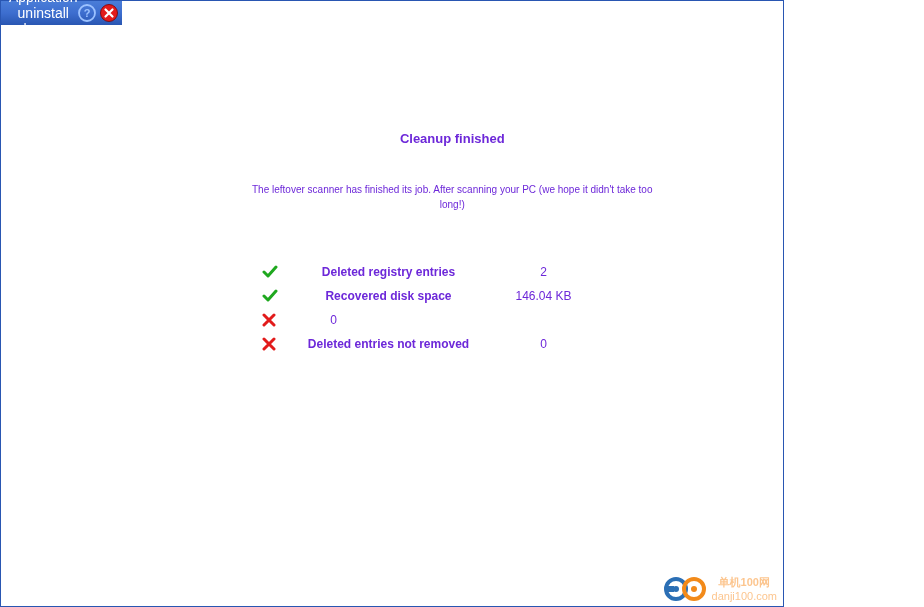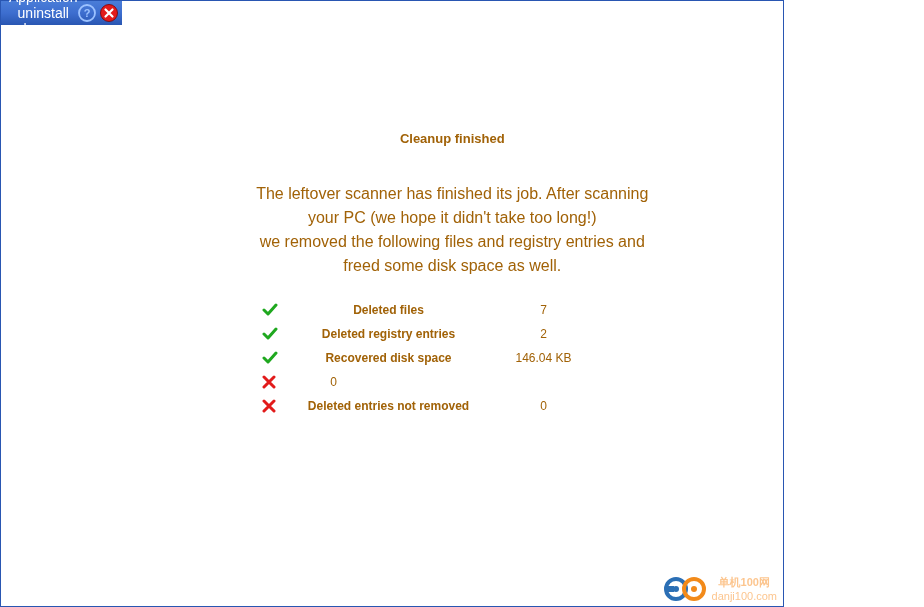--- a/index.html
+++ b/index.html
@@ -31,31 +31,31 @@
   .titlebar .title { flex: 1; }
   .titlebar .buttons { display: flex; gap: 4px; align-items: center; }
   .tb-btn {
     width: 18px; height: 18px;
     display: flex; align-items: center; justify-content: center;
     cursor: pointer;
   }
   .content {
     flex: 1;
     padding: 130px 130px 0 130px;
-    color: #a16207;
+    color: #6d28d9;
   }
   .heading {
     font-weight: bold;
     font-size: 13px;
     margin-bottom: 36px;
   }
   .desc {
-    font-size: 16px;
+    font-size: 10px;
     line-height: 1.5;
-    margin-bottom: 20px;
+    margin-bottom: 48px;
   }
   .results {
     margin-left: 10px;
   }
   .row {
     display: flex;
     align-items: center;
     height: 24px;
     font-size: 12px;
   }
@@ -105,34 +105,24 @@
       </div>
     </div>
   </div>
 
   <div class="content">
 
     <div class="heading">Cleanup finished</div>
 
     <div class="desc">
       <span>The leftover scanner has finished its job. After scanning your PC (we hope it didn't take too long!)</span><br>
-      <span>we removed the following files and registry entries and freed some disk space as well.</span>
     </div>
 
     <div class="results">
 
-      <div class="row">
-        <span class="icon">
-          <svg width="16" height="16" viewBox="0 0 16 16">
-              <path d="M2 8 L6 12 L14 3" fill="none" stroke="#1fa81f" stroke-width="3" stroke-linecap="round" stroke-linejoin="round"></path>
-            </svg>
-        </span>
-        <span class="label">Deleted files</span>
-        <span class="val">7</span>
-      </div>
 
       <div class="row">
         <span class="icon">
           <svg width="16" height="16" viewBox="0 0 16 16">
               <path d="M2 8 L6 12 L14 3" fill="none" stroke="#1fa81f" stroke-width="3" stroke-linecap="round" stroke-linejoin="round"></path>
             </svg>
         </span>
         <span class="label">Deleted registry entries</span>
         <span class="val">2</span>
       </div>

